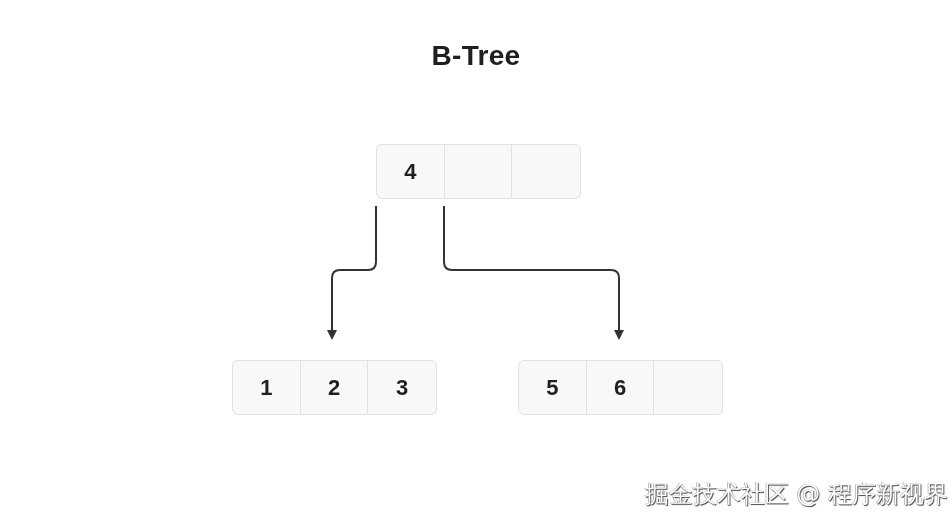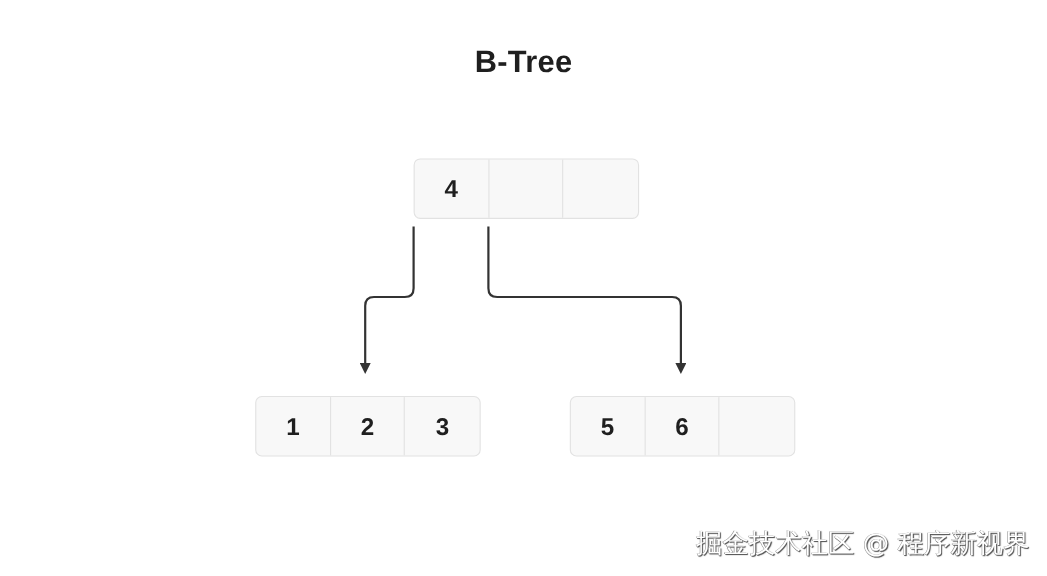--- a/index.html
+++ b/index.html
@@ -2,21 +2,21 @@
 <html><head>
 <meta charset="utf-8">
 <style>
   html,body{margin:0;padding:0;}
   body{width:952px;height:524px;background:#ffffff;position:relative;overflow:hidden;font-family:"Liberation Sans","DejaVu Sans",sans-serif;}
   .title{position:absolute;left:0;width:952px;top:40px;text-align:center;font-size:28px;font-weight:bold;color:#1f1f1f;letter-spacing:0.3px;}
   .node{position:absolute;display:flex;height:55px;border:1.5px solid #e2e2e2;border-radius:6px;background:#f8f8f8;box-sizing:border-box;}
   .cell{width:68px;height:100%;display:flex;align-items:center;justify-content:center;font-size:22px;font-weight:bold;color:#1f1f1f;border-right:1.5px solid #e2e2e2;box-sizing:border-box;}
   .cell:last-child{border-right:none;}
   svg.edges{position:absolute;left:0;top:0;}
-  .watermark{position:absolute;right:16px;top:478px;font-size:24px;color:#ffffff;text-shadow:1px 1px 1px #555, -0.5px -0.5px 0 #888, 0.5px 0.5px 0 #888;font-family:"DejaVu Sans",sans-serif;}
+  .watermark{position:absolute;right:4px;top:478px;font-size:24px;color:#ffffff;text-shadow:1px 1px 1px #555, -0.5px -0.5px 0 #888, 0.5px 0.5px 0 #888;font-family:"DejaVu Sans",sans-serif;}
 </style>
 </head>
 <body>
 
 <div class="title">B-Tree</div>
 
 <svg class="edges" width="952" height="524">
   <defs>
     <marker id="arrow" markerWidth="10" markerHeight="10" refX="5" refY="5" orient="auto" markerUnits="userSpaceOnUse">
       <path d="M0,0 L10,5 L0,10 z" fill="#333333"></path>

